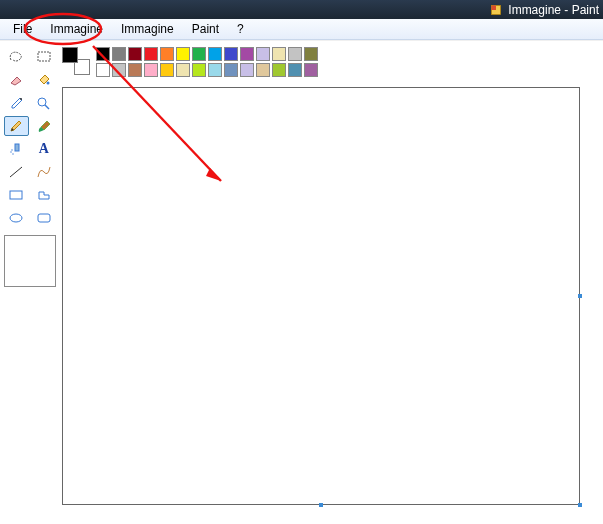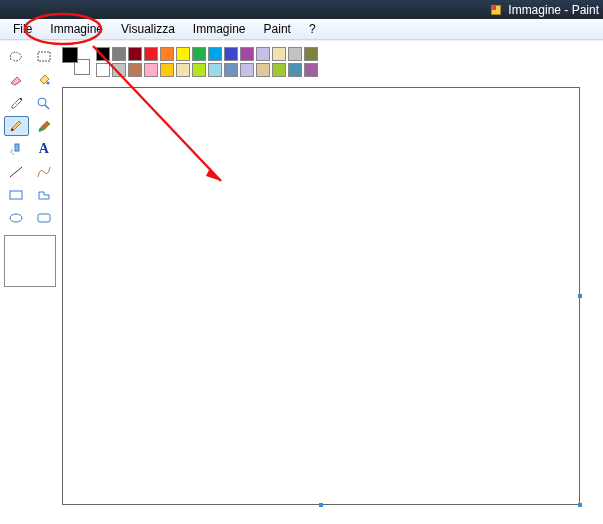--- a/index.html
+++ b/index.html
@@ -39,21 +39,20 @@
         <rect x="2" y="2" width="12" height="12" fill="#f2c94c" stroke="#b8860b"></rect>
         <rect x="2" y="2" width="6" height="6" fill="#d94b2b"></rect>
       </svg>
   </span>
   <span class="titlebar-text">Immagine - Paint</span>
 </div>
 
 <div class="menubar">
   <div class="menu-item">File</div>
   <div class="menu-item">Immagine</div>
-  <div class="menu-item">Visualizza</div>
   <div class="menu-item">Immagine</div>
   <div class="menu-item">Paint</div>
   <div class="menu-item">?</div>
 </div>
 
 <div class="workarea">
 
   <div class="toolbox">
     <div class="tool-row">
       <div class="tool">

